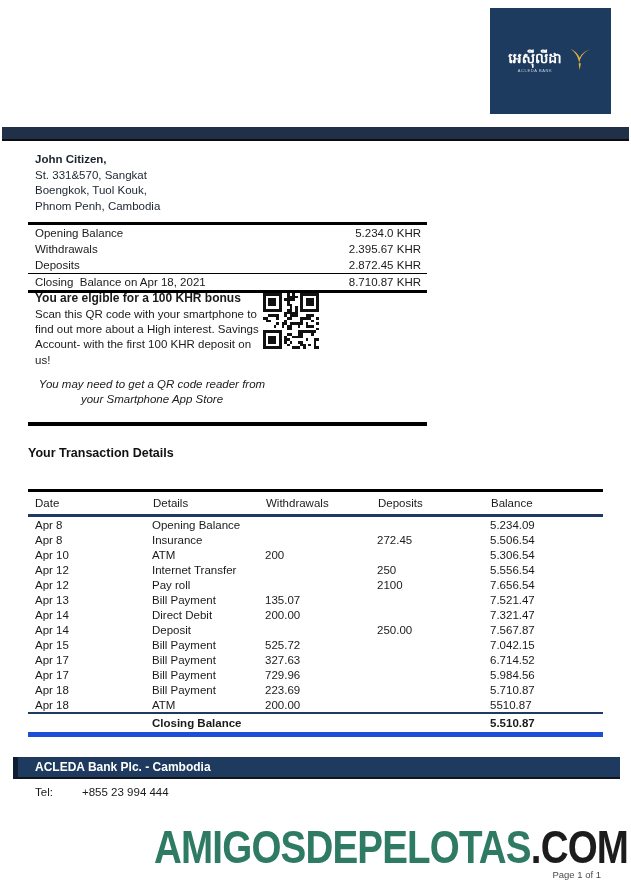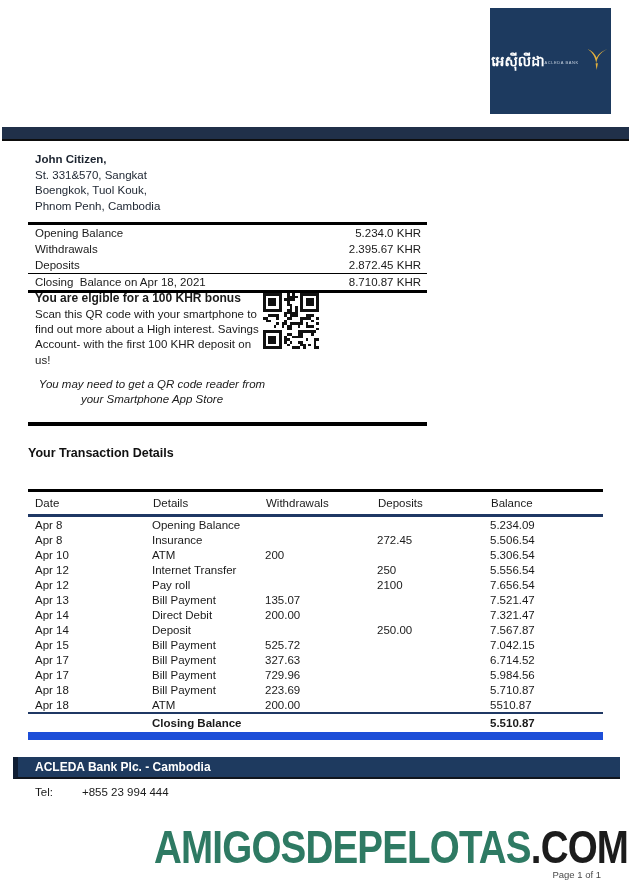--- a/index.html
+++ b/index.html
@@ -4,21 +4,21 @@
 <style>
   html,body{margin:0;padding:0;background:#ffffff;}
   .page{position:relative;width:631px;height:892px;background:#fff;overflow:hidden;
         font-family:"Liberation Sans",sans-serif;color:#1a1a1a;}
   .abs{position:absolute;}
 
   
   .logo-box{left:490px;top:8px;width:121px;height:106px;background:#1d3a5f;
             display:flex;align-items:center;justify-content:center;}
   .logo-inner{display:flex;align-items:center;gap:6px;}
-  .logo-textcol{display:flex;flex-direction:row;align-items:center;}
+  .logo-textcol{display:flex;flex-direction:column;align-items:center;}
   .khmer{color:#ffffff;font-size:14px;font-weight:bold;line-height:16px;white-space:nowrap;}
   .logo-sub{color:#c8d3e0;font-size:4px;letter-spacing:.6px;margin-top:2px;}
 
   
   .top-bar{left:2px;top:127px;width:627px;height:12px;background:#203049;
            border-bottom:2px solid #0d0d0d;}
 
   
   .recipient{left:35px;top:152px;font-size:11.5px;line-height:15.5px;color:#1c2430;}
   .recipient .name{font-weight:bold;}
@@ -38,21 +38,21 @@
   .bonus-note{font-style:italic;margin-top:9px;text-align:center;}
   .qr{position:absolute;left:235px;top:5px;width:56px;height:56px;}
 
   
   .txn-heading{left:28px;top:446px;font-size:12.5px;font-weight:bold;color:#111;}
   .txn-table{left:28px;top:462px;width:575px;border-collapse:collapse;font-size:11.5px;margin-top:27px;}
   .txn-table th{font-weight:normal;text-align:left;height:20px;}
   .txn-table thead tr{border-top:3px solid #000;border-bottom:3px solid #1f3864;}
   .txn-table td{height:15px;padding:0;vertical-align:middle;}
   .txn-table .c0{padding-left:7px;}
-  .txn-table tr.closing{border-top:2.5px solid #1f3864;border-bottom:8px solid #1d4ed8;}
+  .txn-table tr.closing{border-top:2.5px solid #1f3864;border-bottom:5px solid #1d4ed8;}
   .txn-table tr.closing td{font-weight:bold;height:18px;}
 
   
   .footer-bar{left:13px;top:757px;width:602px;height:20px;background:#1e3a5f;
               border-left:5px solid #0f1d33;border-bottom:2px solid #11151d;
               display:flex;align-items:center;}
   .footer-bar .t{color:#fff;font-weight:bold;font-size:12px;padding-left:17px;}
   .footer-info{left:35px;top:783px;font-size:11.5px;}
   .footer-info .row{display:flex;line-height:19.5px;}
   .footer-info .lbl{width:47px;}

